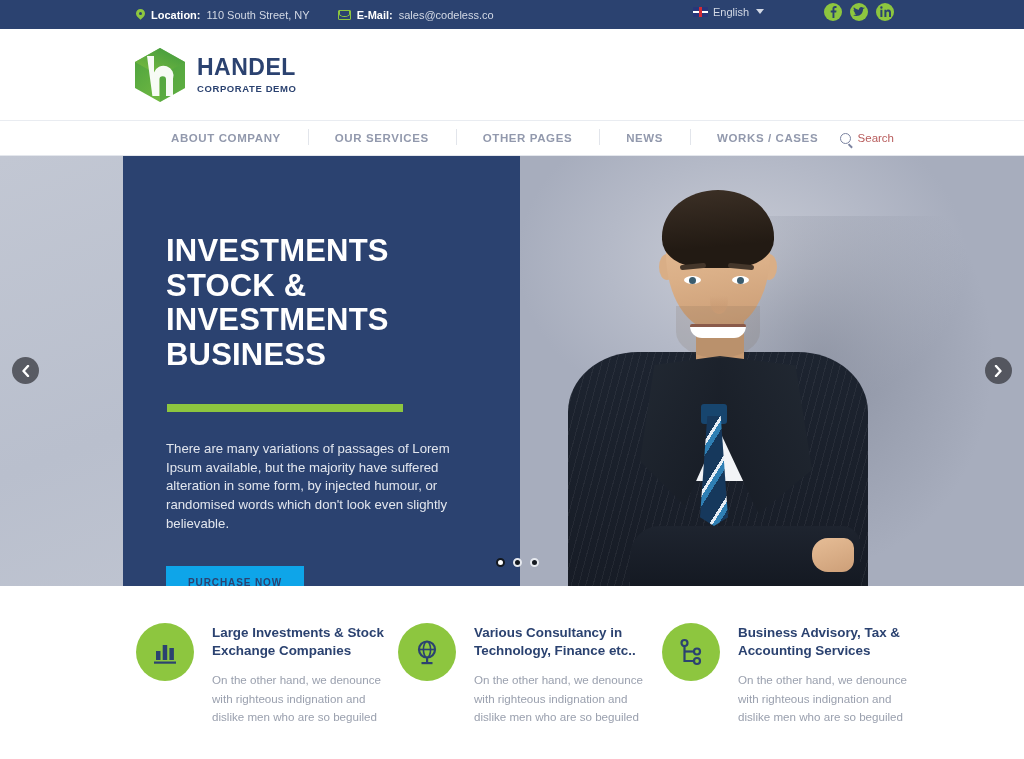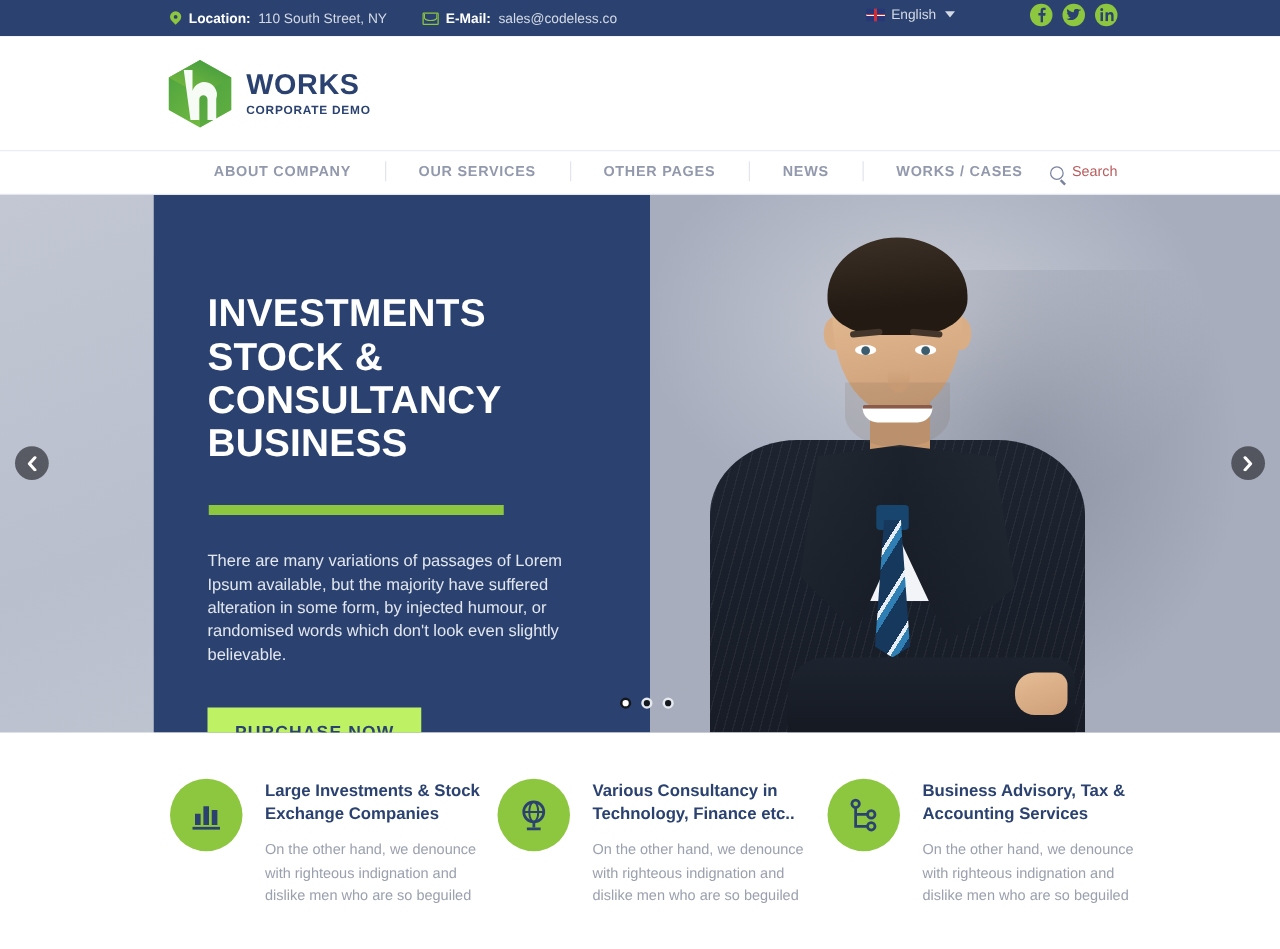--- a/index.html
+++ b/index.html
@@ -282,22 +282,22 @@
     color: #ffffff; letter-spacing: 0.2px;
   }
   .hero-rule {
     width: 236px; height: 8px; background: #8dc63f; margin: 31px 0 28px 1px;
   }
   .hero-text {
     font-size: 13.2px; line-height: 1.42; color: #e2e6ee; width: 322px;
   }
   .hero-btn {
     display: inline-block; margin-top: 32px;
-    background: #bef264; color: #2b4270;
-    font-size: 14px; font-weight: bold; letter-spacing: 0.9px;
+    background: #0ea5e9; color: #2b4270;
+    font-size: 10px; font-weight: bold; letter-spacing: 0.9px;
     padding: 11px 22px; border: none; cursor: pointer;
   }
   .hero-dots {
     position: absolute; left: 496px; top: 558px;
     display: flex; gap: 8px; z-index: 6;
   }
   .dot {
     width: 9px; height: 9px; border-radius: 50%;
     background: #13181f; border: 2px solid #e6e9ef; cursor: pointer;
   }
@@ -393,21 +393,21 @@
               <stop offset="1" stop-color="#2f8f3e"></stop>
           </linearGradient>
         </defs>
         <polygon points="27,2 52,16 52,42 27,56 2,42 2,16" fill="url(#lgA)"></polygon>
         <polygon points="27,2 52,16 27,30 2,16" fill="url(#lgB)" opacity="0.75"></polygon>
         <polygon points="27,30 52,16 52,42 27,56" fill="#3d9a40" opacity="0.45"></polygon>
         <path d="M14 10 h7 v16.5 a10 10 0 0 1 19 6.5 V50 h-7 V33.5 a3.3 3.3 0 0 0 -6.6 0 V50 h-7 z" fill="#ffffff" opacity="0.95"></path>
       </svg>
     </div>
     <div class="logo-text">
-      <div class="logo-title">WORKS</div>
+      <div class="logo-title">HANDEL</div>
       <div class="logo-sub">CORPORATE DEMO</div>
     </div>
   </div>
 
 </div>
 
 <div class="nav">
   <div class="nav-items">
     <div class="nav-item">
       <span>ABOUT COMPANY</span>
@@ -456,21 +456,21 @@
     <div class="ph-pupil-l"></div>
     <div class="ph-pupil-r"></div>
     <div class="ph-nose"></div>
     <div class="ph-mouth"></div>
   </div>
 
   <div class="hero-panel">
     <div class="panel-inner">
       <div class="hero-title">
         <div>INVESTMENTS STOCK &amp;</div>
-        <div>CONSULTANCY BUSINESS</div>
+        <div>INVESTMENTS BUSINESS</div>
       </div>
       <div class="hero-rule"></div>
       <div class="hero-text">There are many variations of passages of Lorem Ipsum available, but the majority have suffered alteration in some form, by injected humour, or randomised words which don't look even slightly believable.</div>
       <button class="hero-btn">PURCHASE NOW</button>
     </div>
   </div>
 </div>
 
 <div class="arrow left">
   <svg width="9" height="12" viewBox="0 0 9 12">

